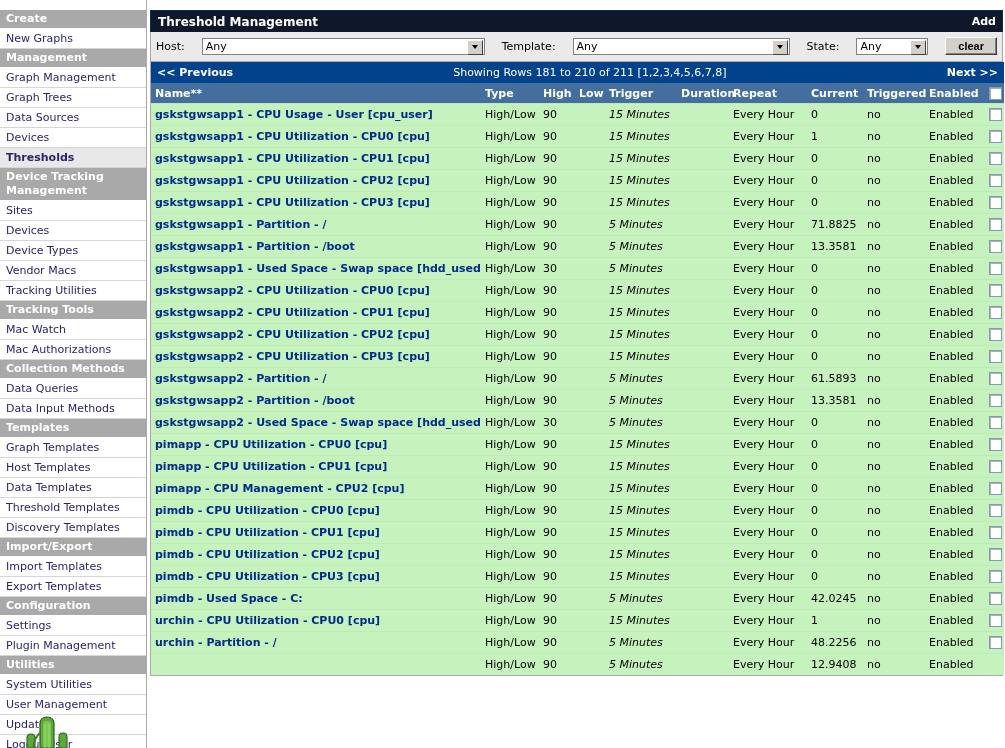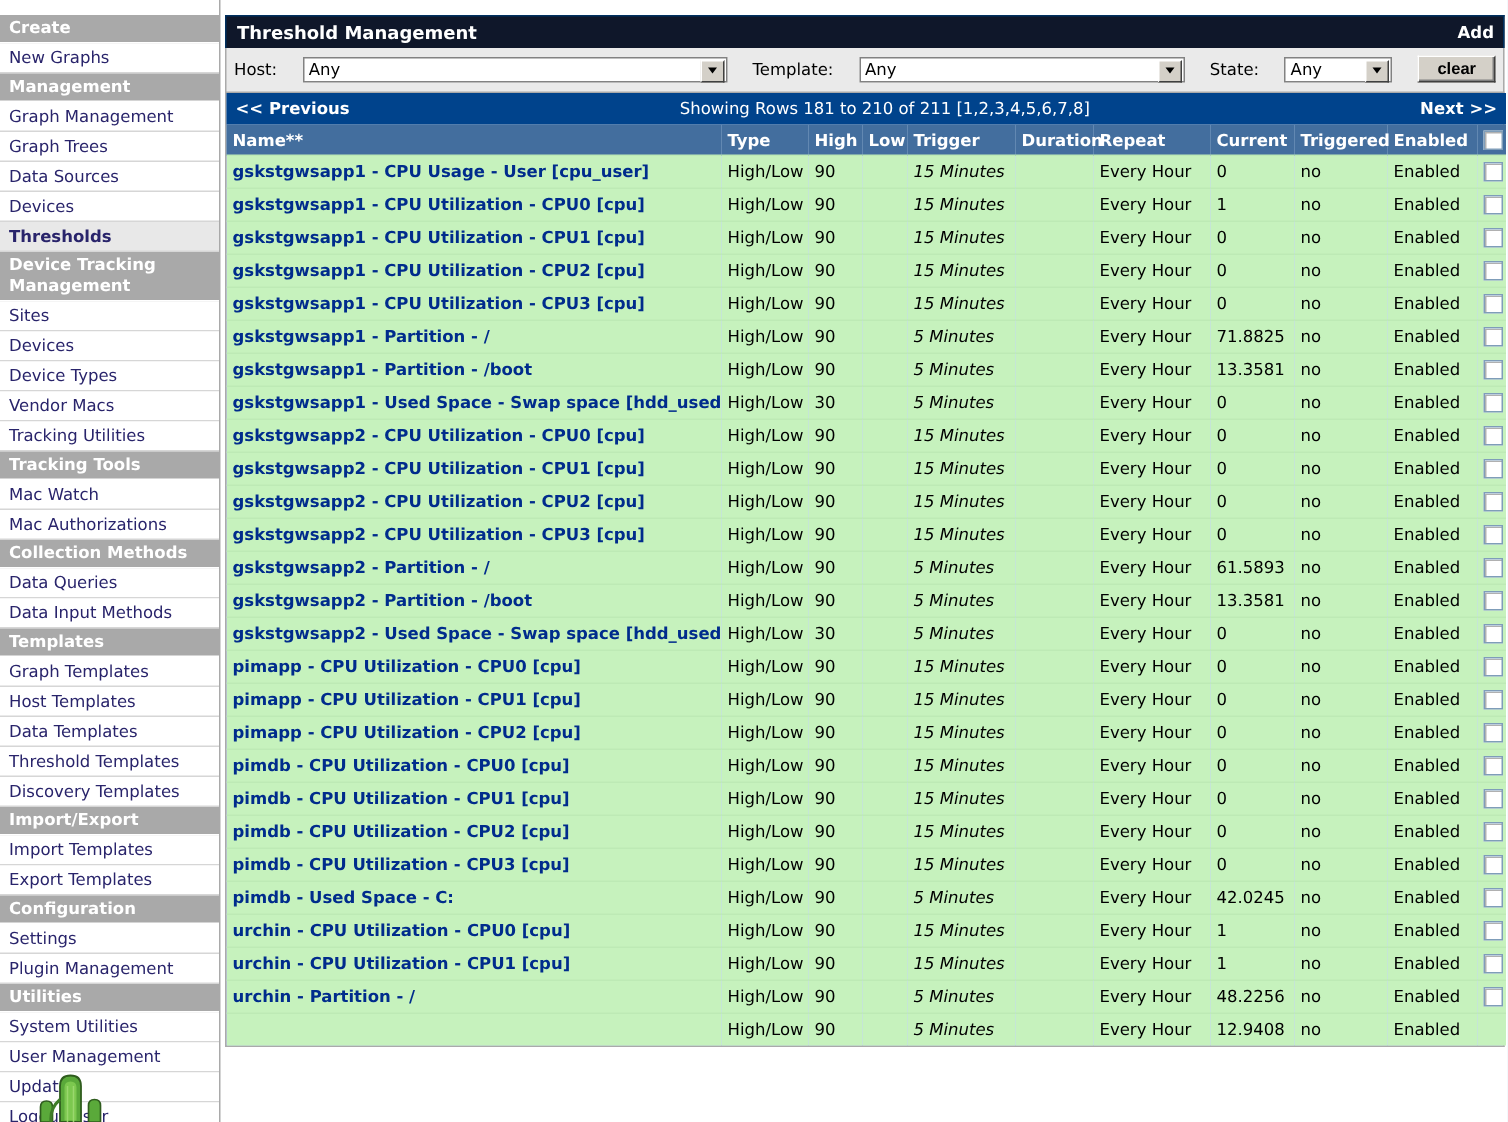--- a/index.html
+++ b/index.html
@@ -560,21 +560,21 @@
               <td class="c-low"></td>
               <td class="c-dur">15 Minutes</td>
               <td></td>
               <td>Every Hour</td>
               <td class="c-cur">0</td>
               <td>no</td>
               <td>Enabled</td>
               <td class="c-chk"><span class="cbox"></span></td>
             </tr>
             <tr class="datarow">
-              <td class="name"><a>pimapp - CPU Utilization - CPU2 [cpu]</a></td>
+              <td class="name"><a>pimapp - CPU Management - CPU2 [cpu]</a></td>
               <td class="c-type">High/Low</td>
               <td class="c-high">90</td>
               <td class="c-low"></td>
               <td class="c-dur">15 Minutes</td>
               <td></td>
               <td>Every Hour</td>
               <td class="c-cur">0</td>
               <td>no</td>
               <td>Enabled</td>
               <td class="c-chk"><span class="cbox"></span></td>
@@ -639,33 +639,20 @@
               <td class="c-dur">5 Minutes</td>
               <td></td>
               <td>Every Hour</td>
               <td class="c-cur">42.0245</td>
               <td>no</td>
               <td>Enabled</td>
               <td class="c-chk"><span class="cbox"></span></td>
             </tr>
             <tr class="datarow">
               <td class="name"><a>urchin - CPU Utilization - CPU0 [cpu]</a></td>
-              <td class="c-type">High/Low</td>
-              <td class="c-high">90</td>
-              <td class="c-low"></td>
-              <td class="c-dur">15 Minutes</td>
-              <td></td>
-              <td>Every Hour</td>
-              <td class="c-cur">1</td>
-              <td>no</td>
-              <td>Enabled</td>
-              <td class="c-chk"><span class="cbox"></span></td>
-            </tr>
-            <tr class="datarow">
-              <td class="name"><a>urchin - CPU Utilization - CPU1 [cpu]</a></td>
               <td class="c-type">High/Low</td>
               <td class="c-high">90</td>
               <td class="c-low"></td>
               <td class="c-dur">15 Minutes</td>
               <td></td>
               <td>Every Hour</td>
               <td class="c-cur">1</td>
               <td>no</td>
               <td>Enabled</td>
               <td class="c-chk"><span class="cbox"></span></td>

